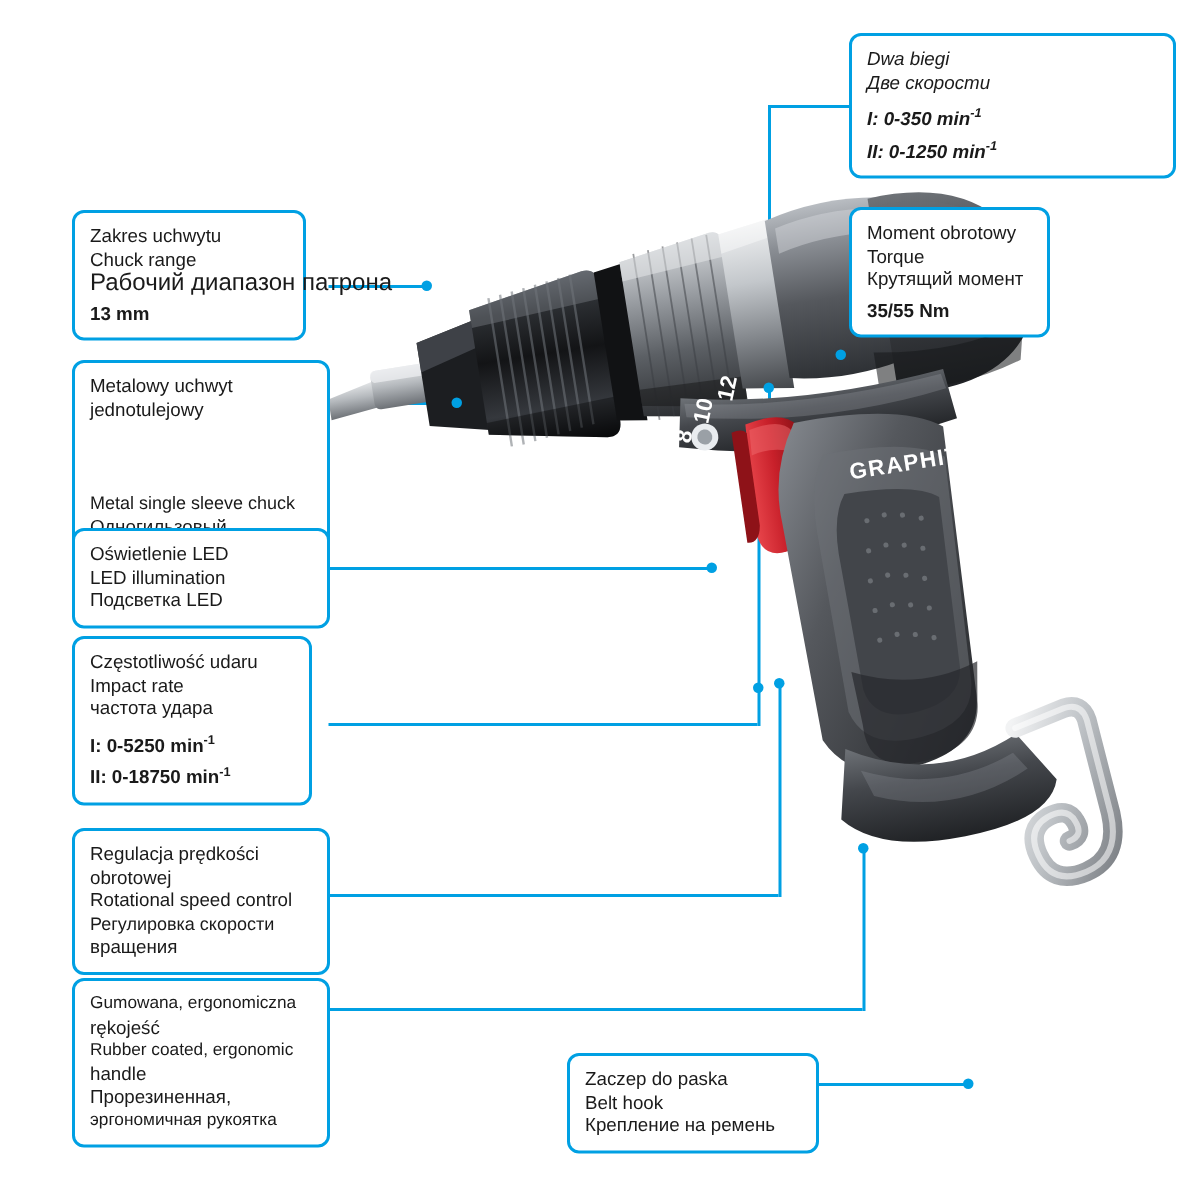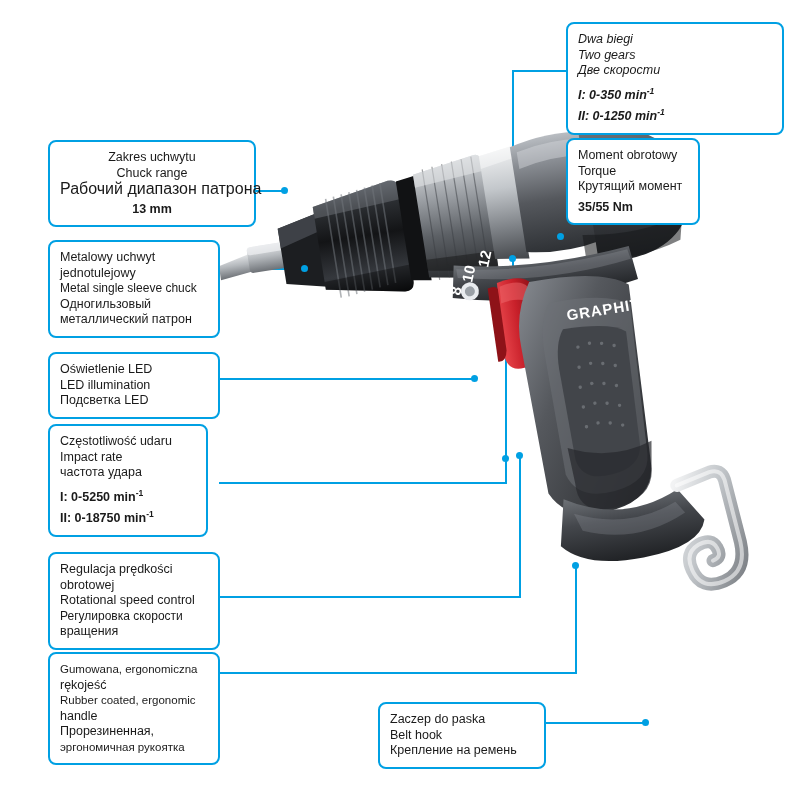--- a/index.html
+++ b/index.html
@@ -285,44 +285,43 @@
 
   <div class="leader h" style="left:219px; top:672px; width:356px;"></div>
   <div class="leader v" style="left:575px; top:566px; height:108px;"></div>
   <div class="dot" style="left:572px; top:562px;"></div>
 
   <div class="leader h" style="left:546px; top:722px; width:100px;"></div>
   <div class="dot" style="left:642px; top:719px;"></div>
 
   <div class="callout" style="left:566px; top:22px; width:218px;font-style:italic;">
     <div class="line">Dwa biegi</div>
-    <div class="line">Two gears</div>
     <div class="line">Две скорости</div>
     <div class="line bold"><span>I: 0-350 min</span><sup>-1</sup></div>
     <div class="line bold tight"><span>II: 0-1250 min</span><sup>-1</sup></div>
   </div>
 
   <div class="callout" style="left:566px; top:138px; width:134px;">
     <div class="line">Moment obrotowy</div>
     <div class="line">Torque</div>
     <div class="line">Крутящий момент</div>
     <div class="line bold">35/55 Nm</div>
   </div>
 
-  <div class="callout" style="left:48px; top:140px; width:208px;text-align:center;">
+  <div class="callout" style="left:48px; top:140px; width:156px;">
     <div class="line">Zakres uchwytu</div>
     <div class="line">Chuck range</div>
     <div class="line" style="font-size:16px;">Рабочий диапазон патрона</div>
     <div class="line bold">13 mm</div>
   </div>
 
   <div class="callout" style="left:48px; top:240px; width:172px;">
     <div class="line">Metalowy uchwyt</div>
     <div class="line">jednotulejowy</div>
-    <div class="line" style="font-size:12px;">Metal single sleeve chuck</div>
+    <div class="line" style="font-size:12px;margin-top:47px;">Metal single sleeve chuck</div>
     <div class="line">Одногильзовый</div>
     <div class="line">металлический патрон</div>
   </div>
 
   <div class="callout" style="left:48px; top:352px; width:172px;">
     <div class="line">Oświetlenie LED</div>
     <div class="line">LED illumination</div>
     <div class="line">Подсветка LED</div>
   </div>
 

